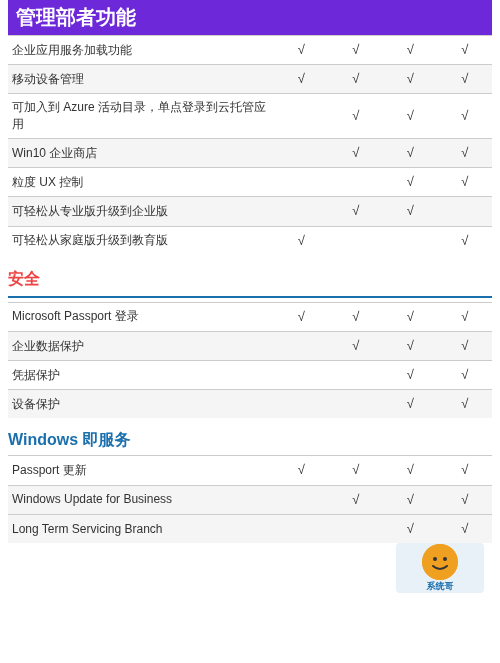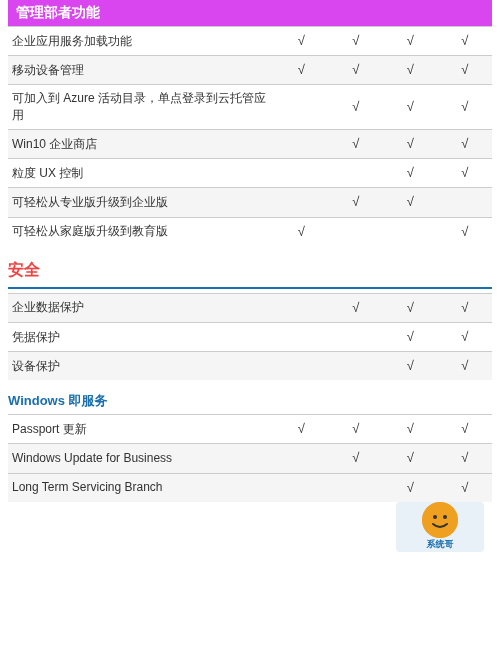--- a/index.html
+++ b/index.html
@@ -9,23 +9,23 @@
       background: #fff;
       color: #333;
       width: 500px;
       min-height: 663px;
       overflow-x: hidden;
     }
     .page-wrapper {
       padding: 0 8px 20px 8px;
     }
     .section-header {
-      background: #d946ef;
+      background: #6d28d9;
       color: #fff;
-      font-size: 14px;
+      font-size: 20px;
       font-weight: bold;
       padding: 4px 8px;
       margin-bottom: 0;
     }
     table {
       width: 100%;
       border-collapse: collapse;
       table-layout: fixed;
     }
     table td {
@@ -159,20 +159,27 @@
           <td class="col-check"><span class="check-mark">√</span></td>
         </tr>
       </tbody>
     </table>
   </div>
 
   <div class="section-block" style="margin-top:10px;">
     <div style="font-size:16px;font-weight:bold;color:#ef4444;padding:4px 0 6px 0;border-bottom:2px solid #1a6fad;margin-bottom:4px;">安全</div>
     <table>
       <tbody>
+        <tr class="row-divider">
+          <td class="col-label">Microsoft Passport 登录</td>
+          <td class="col-check"><span class="check-mark">√</span></td>
+          <td class="col-check"><span class="check-mark">√</span></td>
+          <td class="col-check"><span class="check-mark">√</span></td>
+          <td class="col-check"><span class="check-mark">√</span></td>
+        </tr>
         <tr class="row-divider row-alt">
           <td class="col-label">企业数据保护</td>
           <td class="col-check"></td>
           <td class="col-check"><span class="check-mark">√</span></td>
           <td class="col-check"><span class="check-mark">√</span></td>
           <td class="col-check"><span class="check-mark">√</span></td>
         </tr>
         <tr class="row-divider">
           <td class="col-label">凭据保护</td>
           <td class="col-check"></td>
@@ -185,21 +192,21 @@
           <td class="col-check"></td>
           <td class="col-check"></td>
           <td class="col-check"><span class="check-mark">√</span></td>
           <td class="col-check"><span class="check-mark">√</span></td>
         </tr>
       </tbody>
     </table>
   </div>
 
   <div class="section-block windows-service-section">
-    <div style="font-size:13px;font-weight:bold;color:#1a6fad;padding:8px 0 4px 0;">Windows 即服务</div>
+    <div style="font-size:16px;font-weight:bold;color:#1a6fad;padding:8px 0 4px 0;">Windows 即服务</div>
     <table>
       <tbody>
         <tr class="row-divider">
           <td class="col-label">Passport 更新</td>
           <td class="col-check"><span class="check-mark">√</span></td>
           <td class="col-check"><span class="check-mark">√</span></td>
           <td class="col-check"><span class="check-mark">√</span></td>
           <td class="col-check"><span class="check-mark">√</span></td>
         </tr>
         <tr class="row-divider row-alt">

